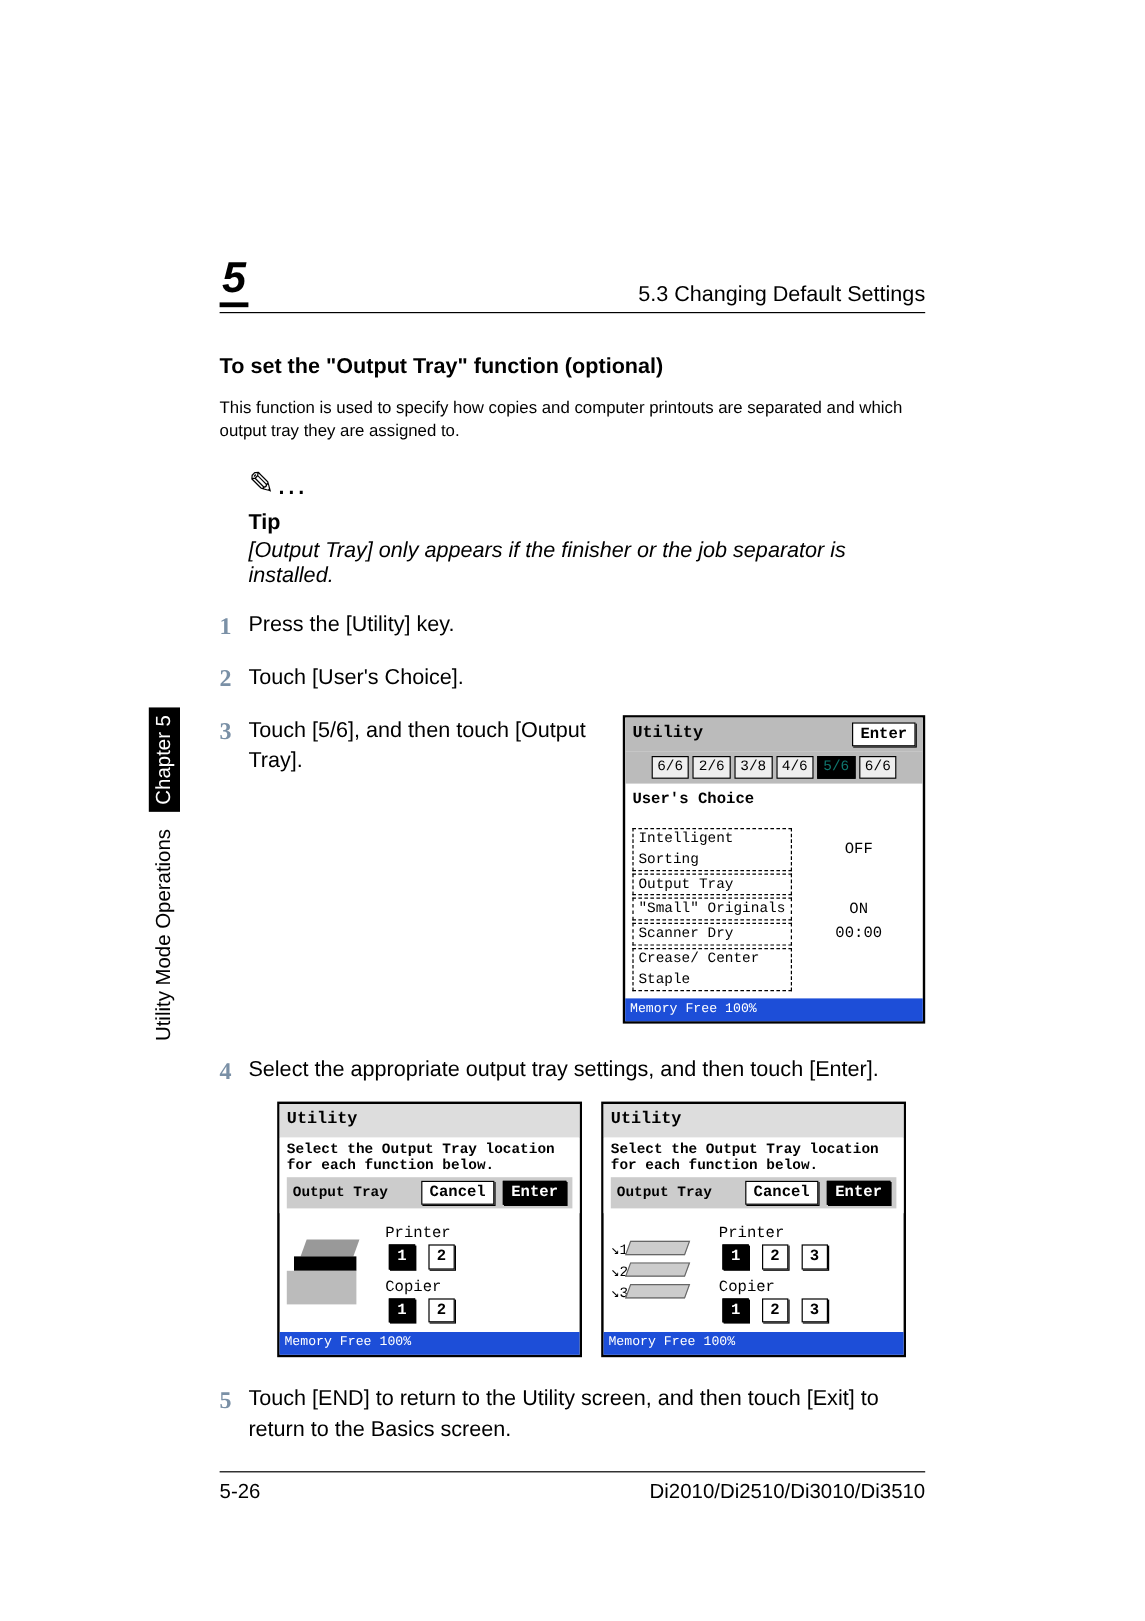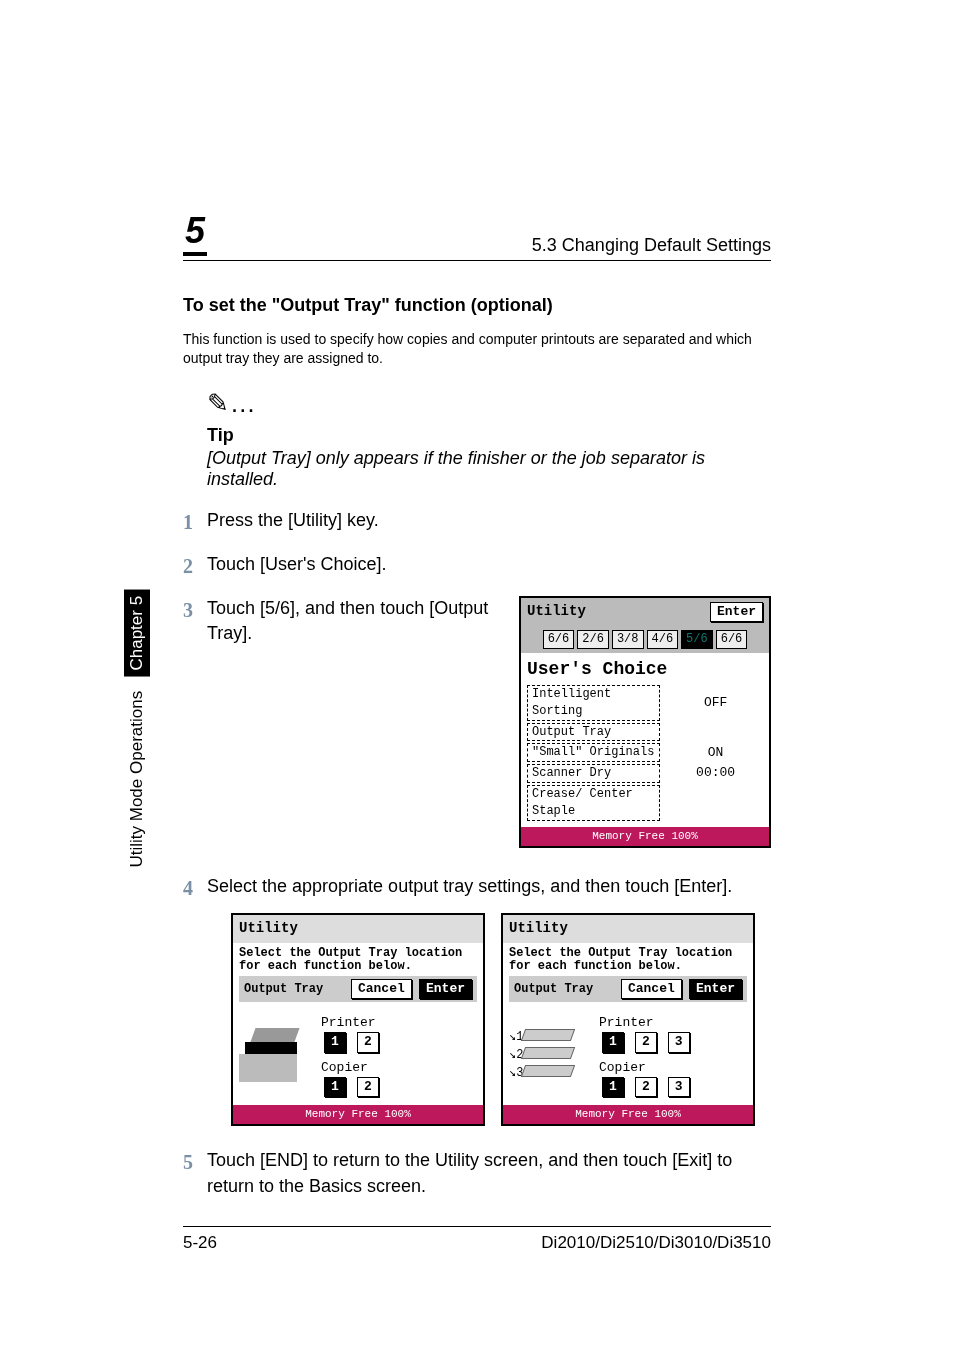--- a/index.html
+++ b/index.html
@@ -26,21 +26,21 @@
   .scr-top .lbl{font-weight:bold}
   .btn{display:inline-block;border:1px solid #000;background:#fff;padding:0 6px;font-weight:bold;font-size:13px;box-shadow:1px 1px 0 #000}
   .btn.inv{background:#000;color:#fff}
   .tabs{background:#bbb;padding:4px 4px;display:flex;gap:3px;justify-content:center}
   .tab{border:1px solid #000;background:#eee;padding:0 4px;font-size:12px}
   .tab.active{background:#000;color:#0f766e}
   .scr-body{padding:4px 6px}
   .scr-row{display:flex;justify-content:space-between;align-items:center;margin:2px 0}
   .key{border:1px dashed #000;padding:0 4px;font-size:12px;flex:1.3}
   .val{flex:1;text-align:center;font-size:13px;padding-left:8px}
-  .scr-foot{background:#be185d;color:#fff;text-align:center;font-size:11px;padding:2px 4px}
+  .scr-foot{background:#1d4ed8;color:#fff;text-align:left;font-size:11px;padding:2px 4px}
   .scr-sub{padding:4px 6px;font-size:12px;background:#fff}
   .scr-sub-msg{font-weight:bold;font-size:12px;line-height:1.1;color:#000}
   .scr-sub-bar{background:#ccc;padding:3px 5px;display:flex;justify-content:space-between;align-items:center;margin-top:3px}
   .sel-area{display:flex;align-items:center;padding:8px 6px;gap:12px}
   .machine{width:70px;height:56px;position:relative}
   .m-top{position:absolute;top:0;left:14px;width:44px;height:14px;background:#999;transform:skewX(-20deg)}
   .m-mid{position:absolute;top:14px;left:6px;width:52px;height:12px;background:#000}
   .m-body{position:absolute;top:26px;left:0;width:58px;height:28px;background:#bbb}
   .nbtn{display:inline-block;border:1px solid #000;background:#fff;width:20px;text-align:center;font-size:13px;font-weight:bold;box-shadow:1px 1px 0 #000;margin-left:3px}
   .nbtn.sel{background:#000;color:#fff}
@@ -96,21 +96,21 @@
           </div>
           <div class="tabs">
             <span class="tab">6/6</span>
             <span class="tab">2/6</span>
             <span class="tab">3/8</span>
             <span class="tab">4/6</span>
             <span class="tab active">5/6</span>
             <span class="tab">6/6</span>
           </div>
           <div class="scr-body">
-            <div style="font-weight:bold;font-size:18px;margin-bottom:3px">User's Choice</div>
+            <div style="font-weight:bold;font-size:13px;margin-bottom:15px">User's Choice</div>
             <div class="scr-row">
                 <span class="key">Intelligent Sorting</span>
                 <span class="val">OFF</span>
               </div>
             <div class="scr-row">
                 <span class="key">Output Tray</span>
                 <span class="val"></span>
               </div>
             <div class="scr-row">
                 <span class="key">"Small" Originals</span>

